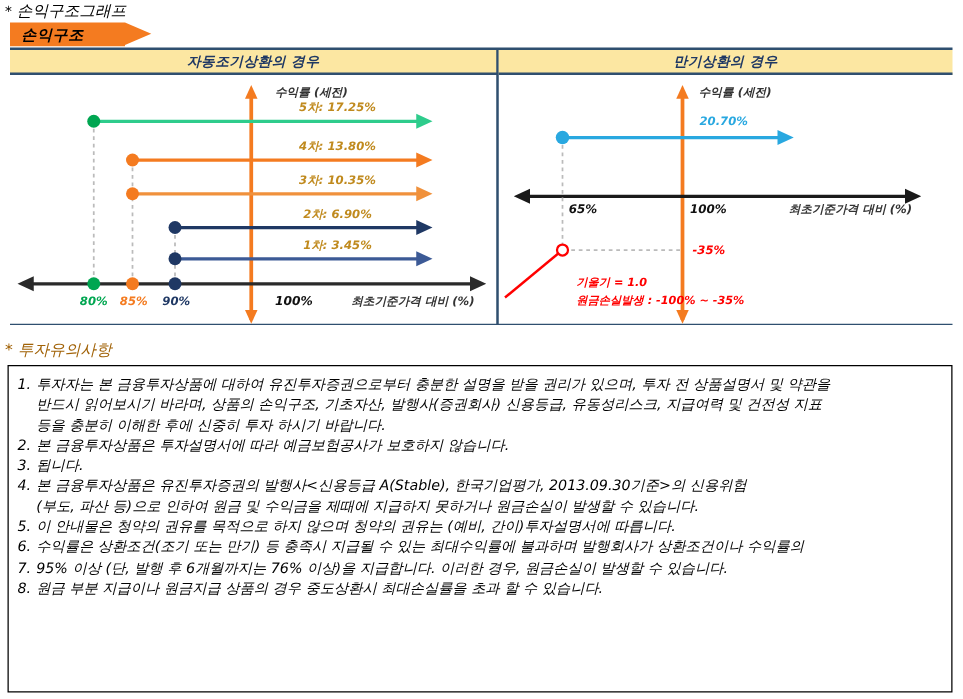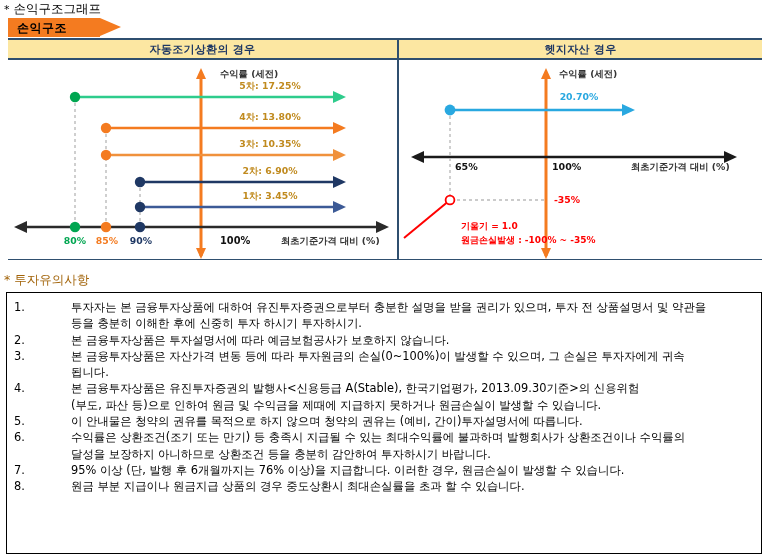--- a/index.html
+++ b/index.html
@@ -2,21 +2,21 @@
 <html><head>
 <meta charset="utf-8">
 <style>
   * { margin:0; padding:0; box-sizing:border-box; }
   html,body {
     width:770px; height:559px;
     background:#ffffff;
     font-family:"DejaVu Sans","Liberation Sans",sans-serif;
     overflow:hidden;
   }
-  .page { position:relative; width:616px; height:559px; }
+  .page { position:relative; width:616px; height:559px;font-style:italic; }
 
   
   .sec-title {
     position:absolute; left:4px; top:1px;
     font-size:12.5px; color:#000; white-space:nowrap;
   }
   .sec-title .star { font-size:11px; vertical-align:middle; }
 
   
   .banner {
@@ -73,42 +73,42 @@
     width:756px; height:262px;
     border:1px solid #000000;
     padding:6px 7px 0 7px;
   }
   .nrow {
     display:flex; align-items:flex-start;
     font-size:11.4px; line-height:16.3px; color:#000;
   }
   .nnum { width:15px; flex:none; }
   .ntext { flex:1; }
-  .ntext .cont { display:block; padding-left:0px;margin-left:42px; }
+  .ntext .cont { display:block; padding-left:0px; }
 </style>
 </head>
 <body>
 
 <div class="page">
 
   <div class="sec-title">
     <span class="star">*</span>
     <span>손익구조그래프</span>
   </div>
 
   <div class="banner">
     <div class="body"></div>
     <div class="tip"></div>
     <div class="label">손익구조</div>
   </div>
 
   <div class="gtable">
     <div class="ghead">
       <div class="cell c1">자동조기상환의 경우</div>
-      <div class="cell c2">헷지자산 경우</div>
+      <div class="cell c2">만기상환의 경우</div>
     </div>
     <div class="gbody">
 
       <div class="c1">
         <svg width="391" height="200" viewBox="0 0 391 200">
 
           <line x1="193" y1="16" x2="193" y2="196" stroke="#F47B20" stroke-width="3"></line>
           <polygon points="193,8 188,19 198,19" fill="#F47B20"></polygon>
           <polygon points="193,199 188,188 198,188" fill="#F47B20"></polygon>
 
@@ -199,54 +199,53 @@
   <div class="notice-title">
     <span class="star">*</span>
     <span>투자유의사항</span>
   </div>
 
   <div class="notice-box">
     <div class="nrow">
       <span class="nnum">1.</span>
       <span class="ntext">
         <span class="cont">투자자는 본 금융투자상품에 대하여 유진투자증권으로부터 충분한 설명을 받을 권리가 있으며, 투자 전 상품설명서 및 약관을</span>
-        <span class="cont">등을 충분히 이해한 후에 신중히 투자 하시기 투자하시기.</span>
+        <span class="cont">반드시 읽어보시기 바라며, 상품의 손익구조, 기초자산, 발행사(증권회사) 신용등급, 유동성리스크, 지급여력 및 건전성 지표</span>
+        <span class="cont">등을 충분히 이해한 후에 신중히 투자 하시기 바랍니다.</span>
       </span>
     </div>
     <div class="nrow">
       <span class="nnum">2.</span>
       <span class="ntext">
         <span class="cont">본 금융투자상품은 투자설명서에 따라 예금보험공사가 보호하지 않습니다.</span>
       </span>
     </div>
     <div class="nrow">
       <span class="nnum">3.</span>
       <span class="ntext">
-        <span class="cont">본 금융투자상품은 자산가격 변동 등에 따라 투자원금의 손실(0~100%)이 발생할 수 있으며, 그 손실은 투자자에게 귀속</span>
         <span class="cont">됩니다.</span>
       </span>
     </div>
     <div class="nrow">
       <span class="nnum">4.</span>
       <span class="ntext">
         <span class="cont">본 금융투자상품은 유진투자증권의 발행사&lt;신용등급 A(Stable), 한국기업평가, 2013.09.30기준&gt;의 신용위험</span>
         <span class="cont">(부도, 파산 등)으로 인하여 원금 및 수익금을 제때에 지급하지 못하거나 원금손실이 발생할 수 있습니다.</span>
       </span>
     </div>
     <div class="nrow">
       <span class="nnum">5.</span>
       <span class="ntext">
         <span class="cont">이 안내물은 청약의 권유를 목적으로 하지 않으며 청약의 권유는 (예비, 간이)투자설명서에 따릅니다.</span>
       </span>
     </div>
     <div class="nrow">
       <span class="nnum">6.</span>
       <span class="ntext">
         <span class="cont">수익률은 상환조건(조기 또는 만기) 등 충족시 지급될 수 있는 최대수익률에 불과하며 발행회사가 상환조건이나 수익률의</span>
-        <span class="cont">달성을 보장하지 아니하므로 상환조건 등을 충분히 감안하여 투자하시기 바랍니다.</span>
       </span>
     </div>
     <div class="nrow">
       <span class="nnum">7.</span>
       <span class="ntext">
         <span class="cont">95% 이상 (단, 발행 후 6개월까지는 76% 이상)을 지급합니다. 이러한 경우, 원금손실이 발생할 수 있습니다.</span>
       </span>
     </div>
     <div class="nrow">
       <span class="nnum">8.</span>

